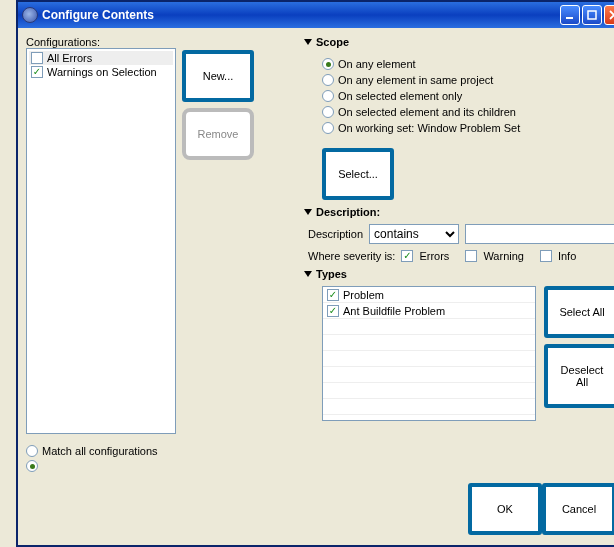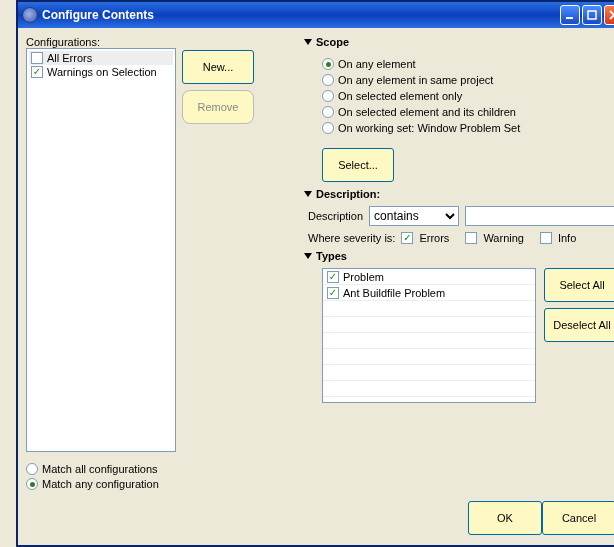--- a/index.html
+++ b/index.html
@@ -97,23 +97,23 @@
     color: #1a8c1a;
   }
   .left-buttons {
     width: 72px;
     display: flex;
     flex-direction: column;
     gap: 6px;
     padding-top: 2px;
   }
   .btn {
-    border: 1px solid #0369a1;
-    background: #fef9c3;
-    padding: 10px 6px;
+    border: 4px solid #0369a1;
+    background: #ffffff;
+    padding: 16px 6px;
     text-align: center;
     border-radius: 3px;
     min-height: 20px;
     display: flex;
     align-items: center;
     justify-content: center;
     cursor: default;
   }
   .btn.disabled { color: #888; border-color: #bbb; border-radius: 8px; }
   .radio-col { margin-top: 8px; }
@@ -270,21 +270,20 @@
         </div>
         <div class="radio-col">
           <div class="radio-row">
             <span class="radio"></span>
             <span>Match all configurations</span>
           </div>
           <div class="radio-row">
             <span class="radio">
                 <span class="dot"></span>
               </span>
-            <span>Match any configuration</span>
           </div>
         </div>
       </div>
 
       <div class="right-col">
 
         <div class="section-header">
           <span class="caret"></span>
           <span>Scope</span>
         </div>

